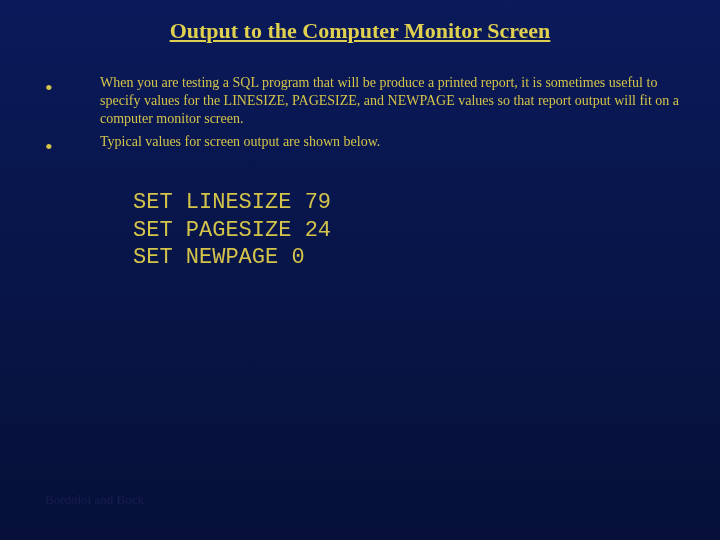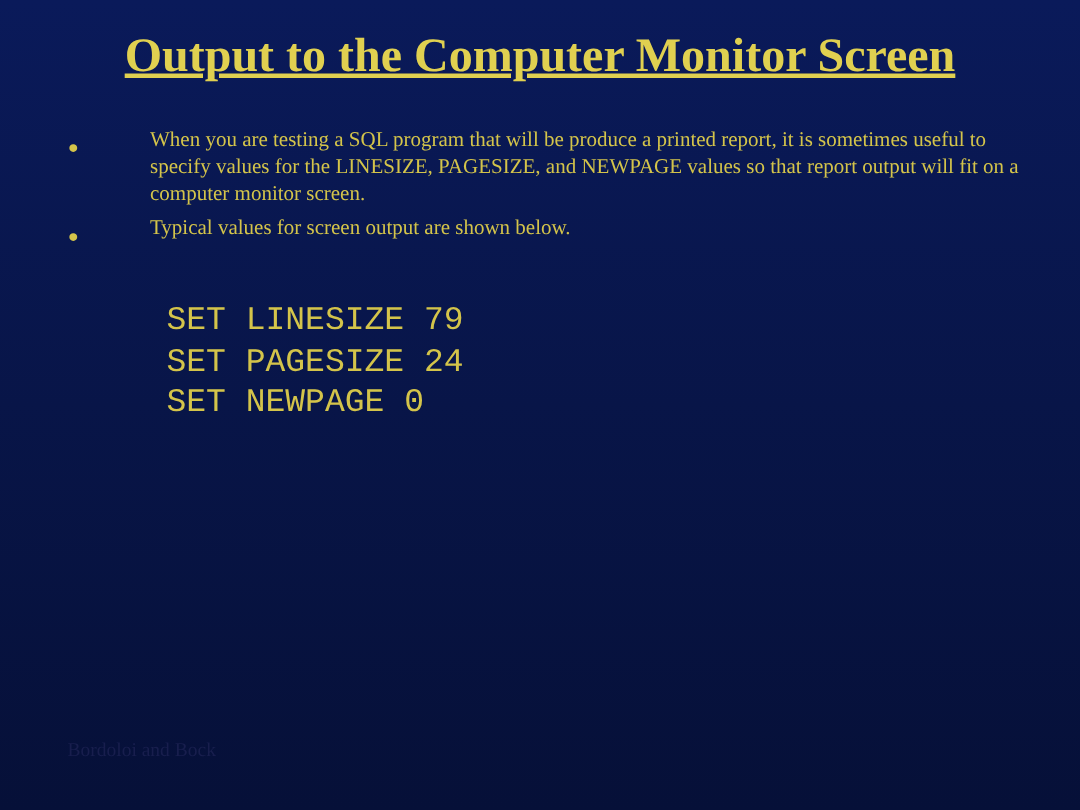--- a/index.html
+++ b/index.html
@@ -11,21 +11,21 @@
       width: 720px;
       height: 540px;
       background: linear-gradient(to bottom, #0a1a5a 0%, #081548 50%, #061038 100%);
       font-family: Georgia, 'Times New Roman', serif;
       color: #d4c44a;
       overflow: hidden;
       position: relative;
     }
     .title {
       text-align: center;
-      font-size: 32px;
+      font-size: 22px;
       font-weight: bold;
       text-decoration: underline;
       padding-top: 18px;
       padding-bottom: 30px;
       color: #e0d050;
     }
     .content {
       padding: 0 40px 0 45px;
     }
     .bullet-row {
@@ -40,21 +40,21 @@
       color: #d4c44a;
       line-height: 1.3;
     }
     .bullet-text {
       font-size: 14px;
       color: #d4c44a;
       line-height: 1.3;
       flex: 1;
     }
     .code-block {
-      margin-left: 66px;
+      margin-left: 88px;
       margin-top: 28px;
       font-family: 'Courier New', Courier, monospace;
       font-size: 22px;
       color: #d4c44a;
       line-height: 1.25;
       white-space: pre;
     }
     .footer {
       position: absolute;
       bottom: 32px;

